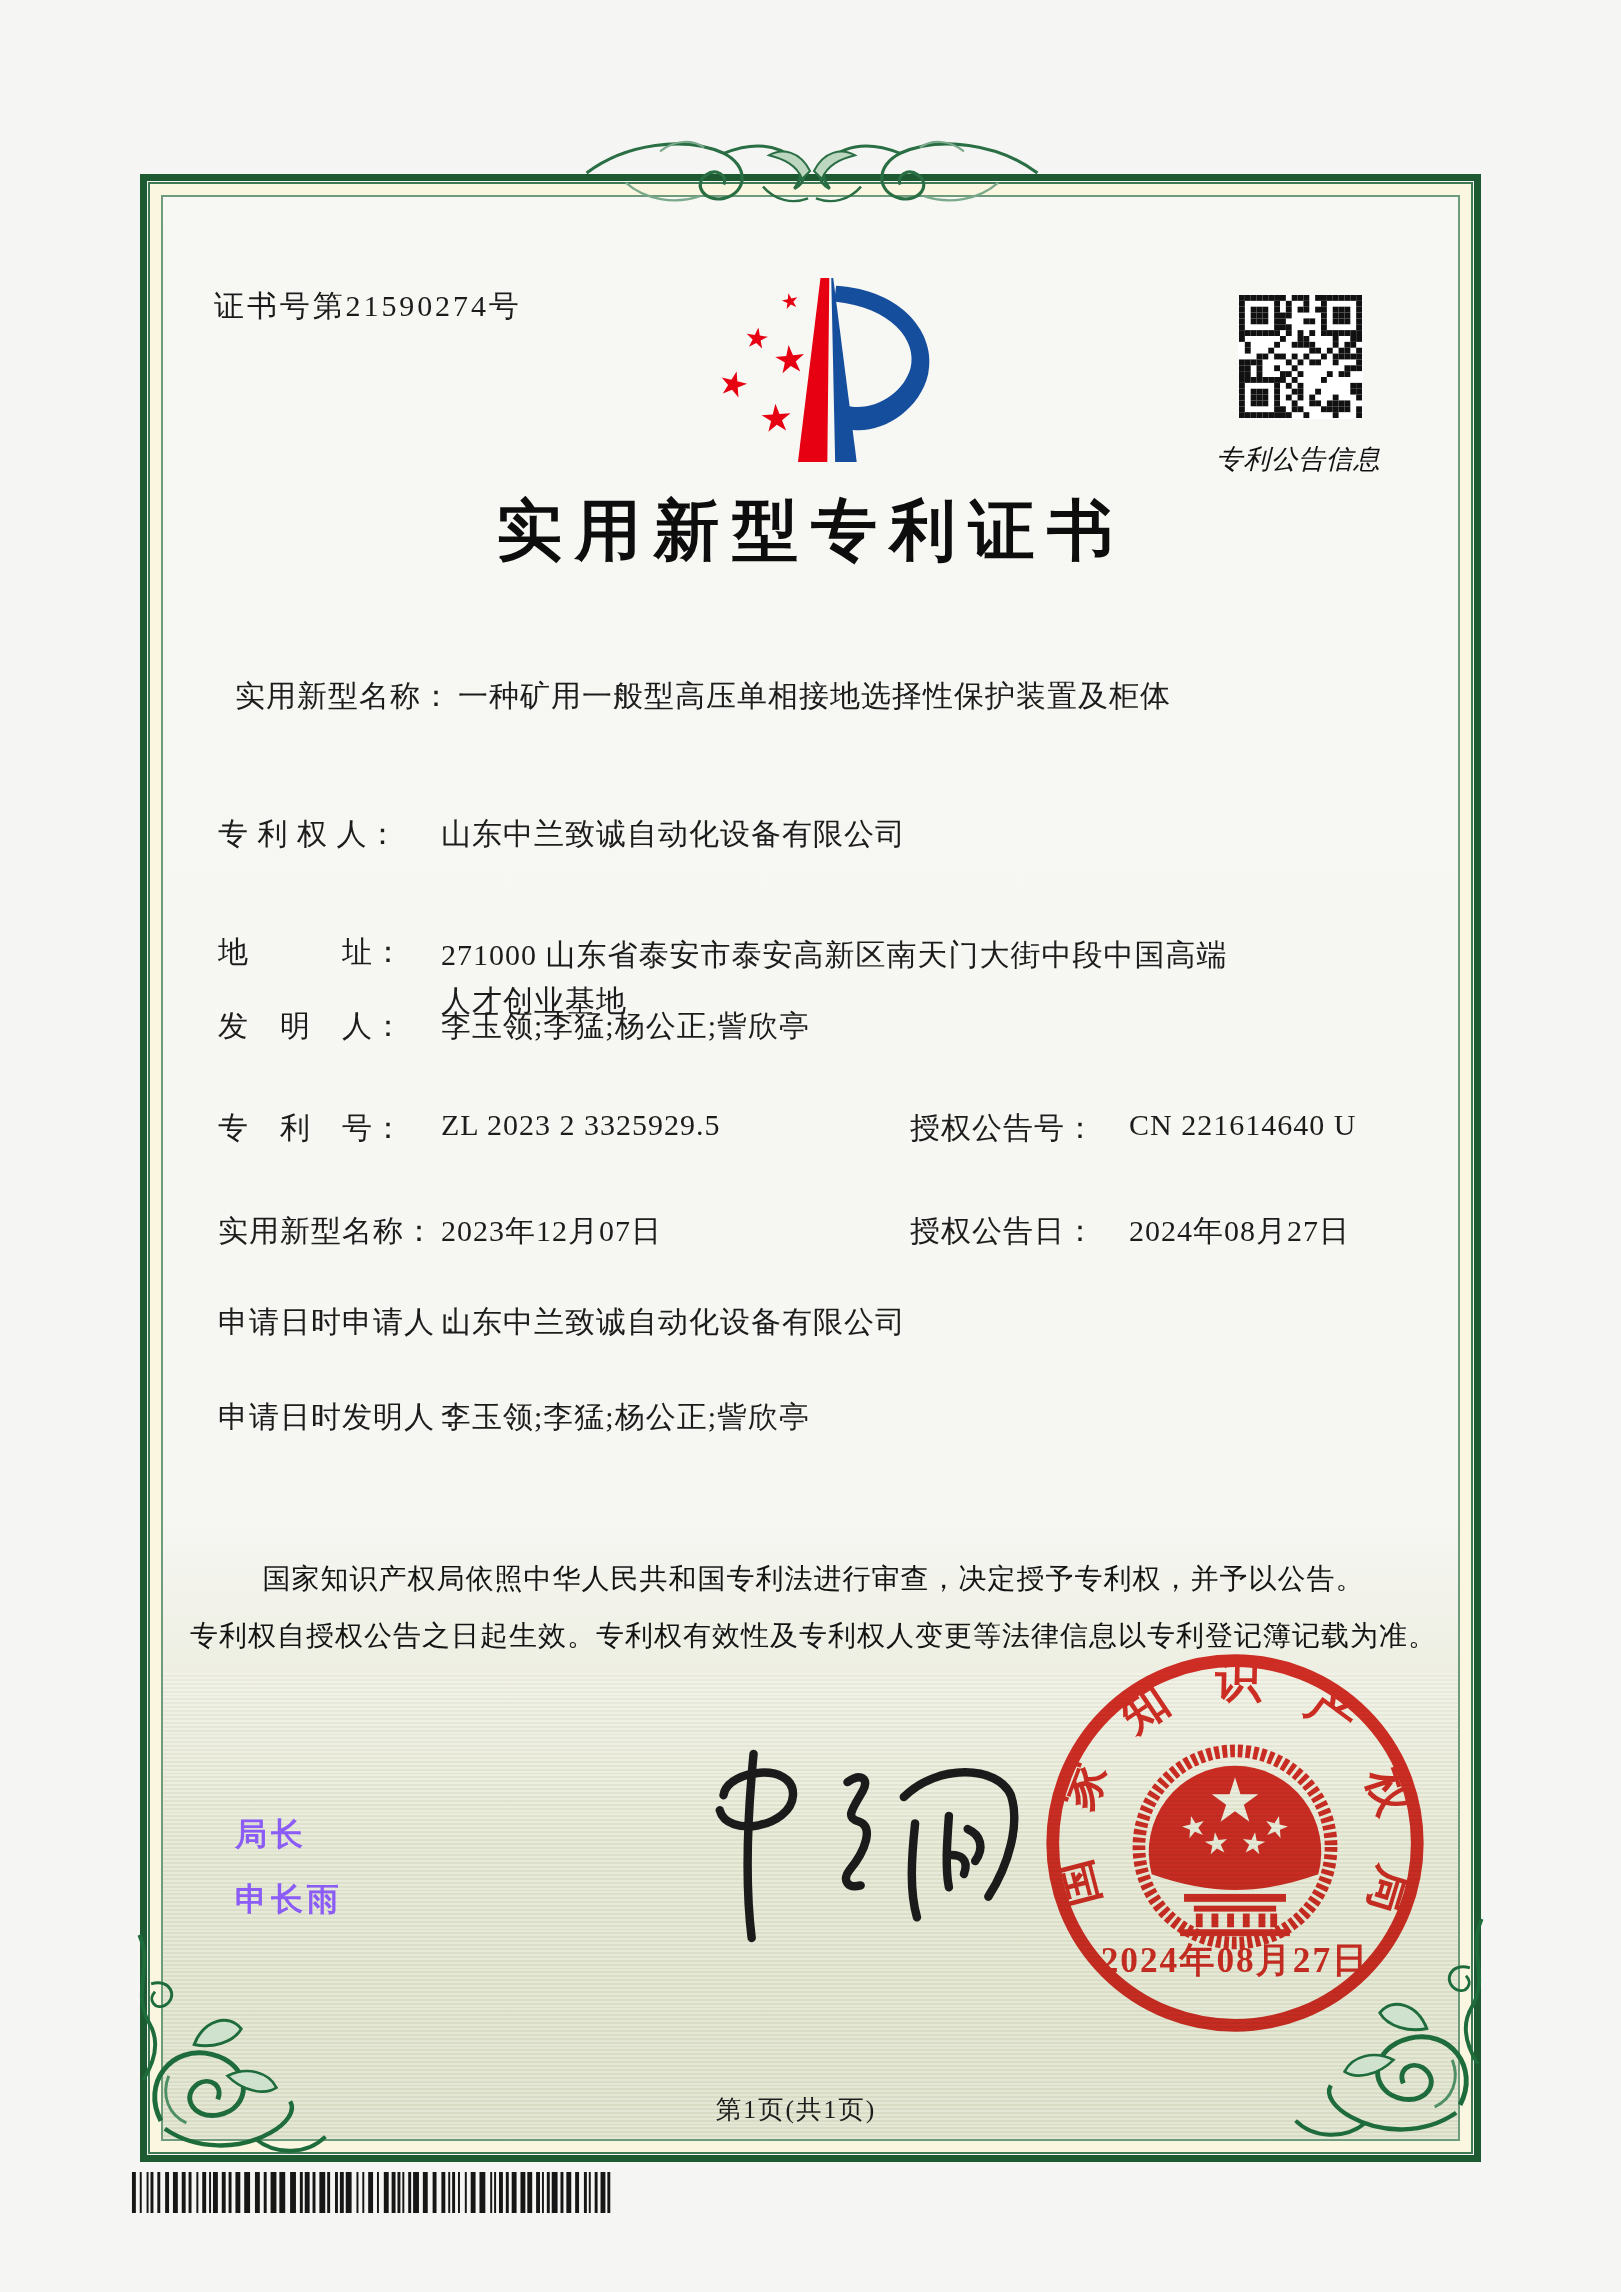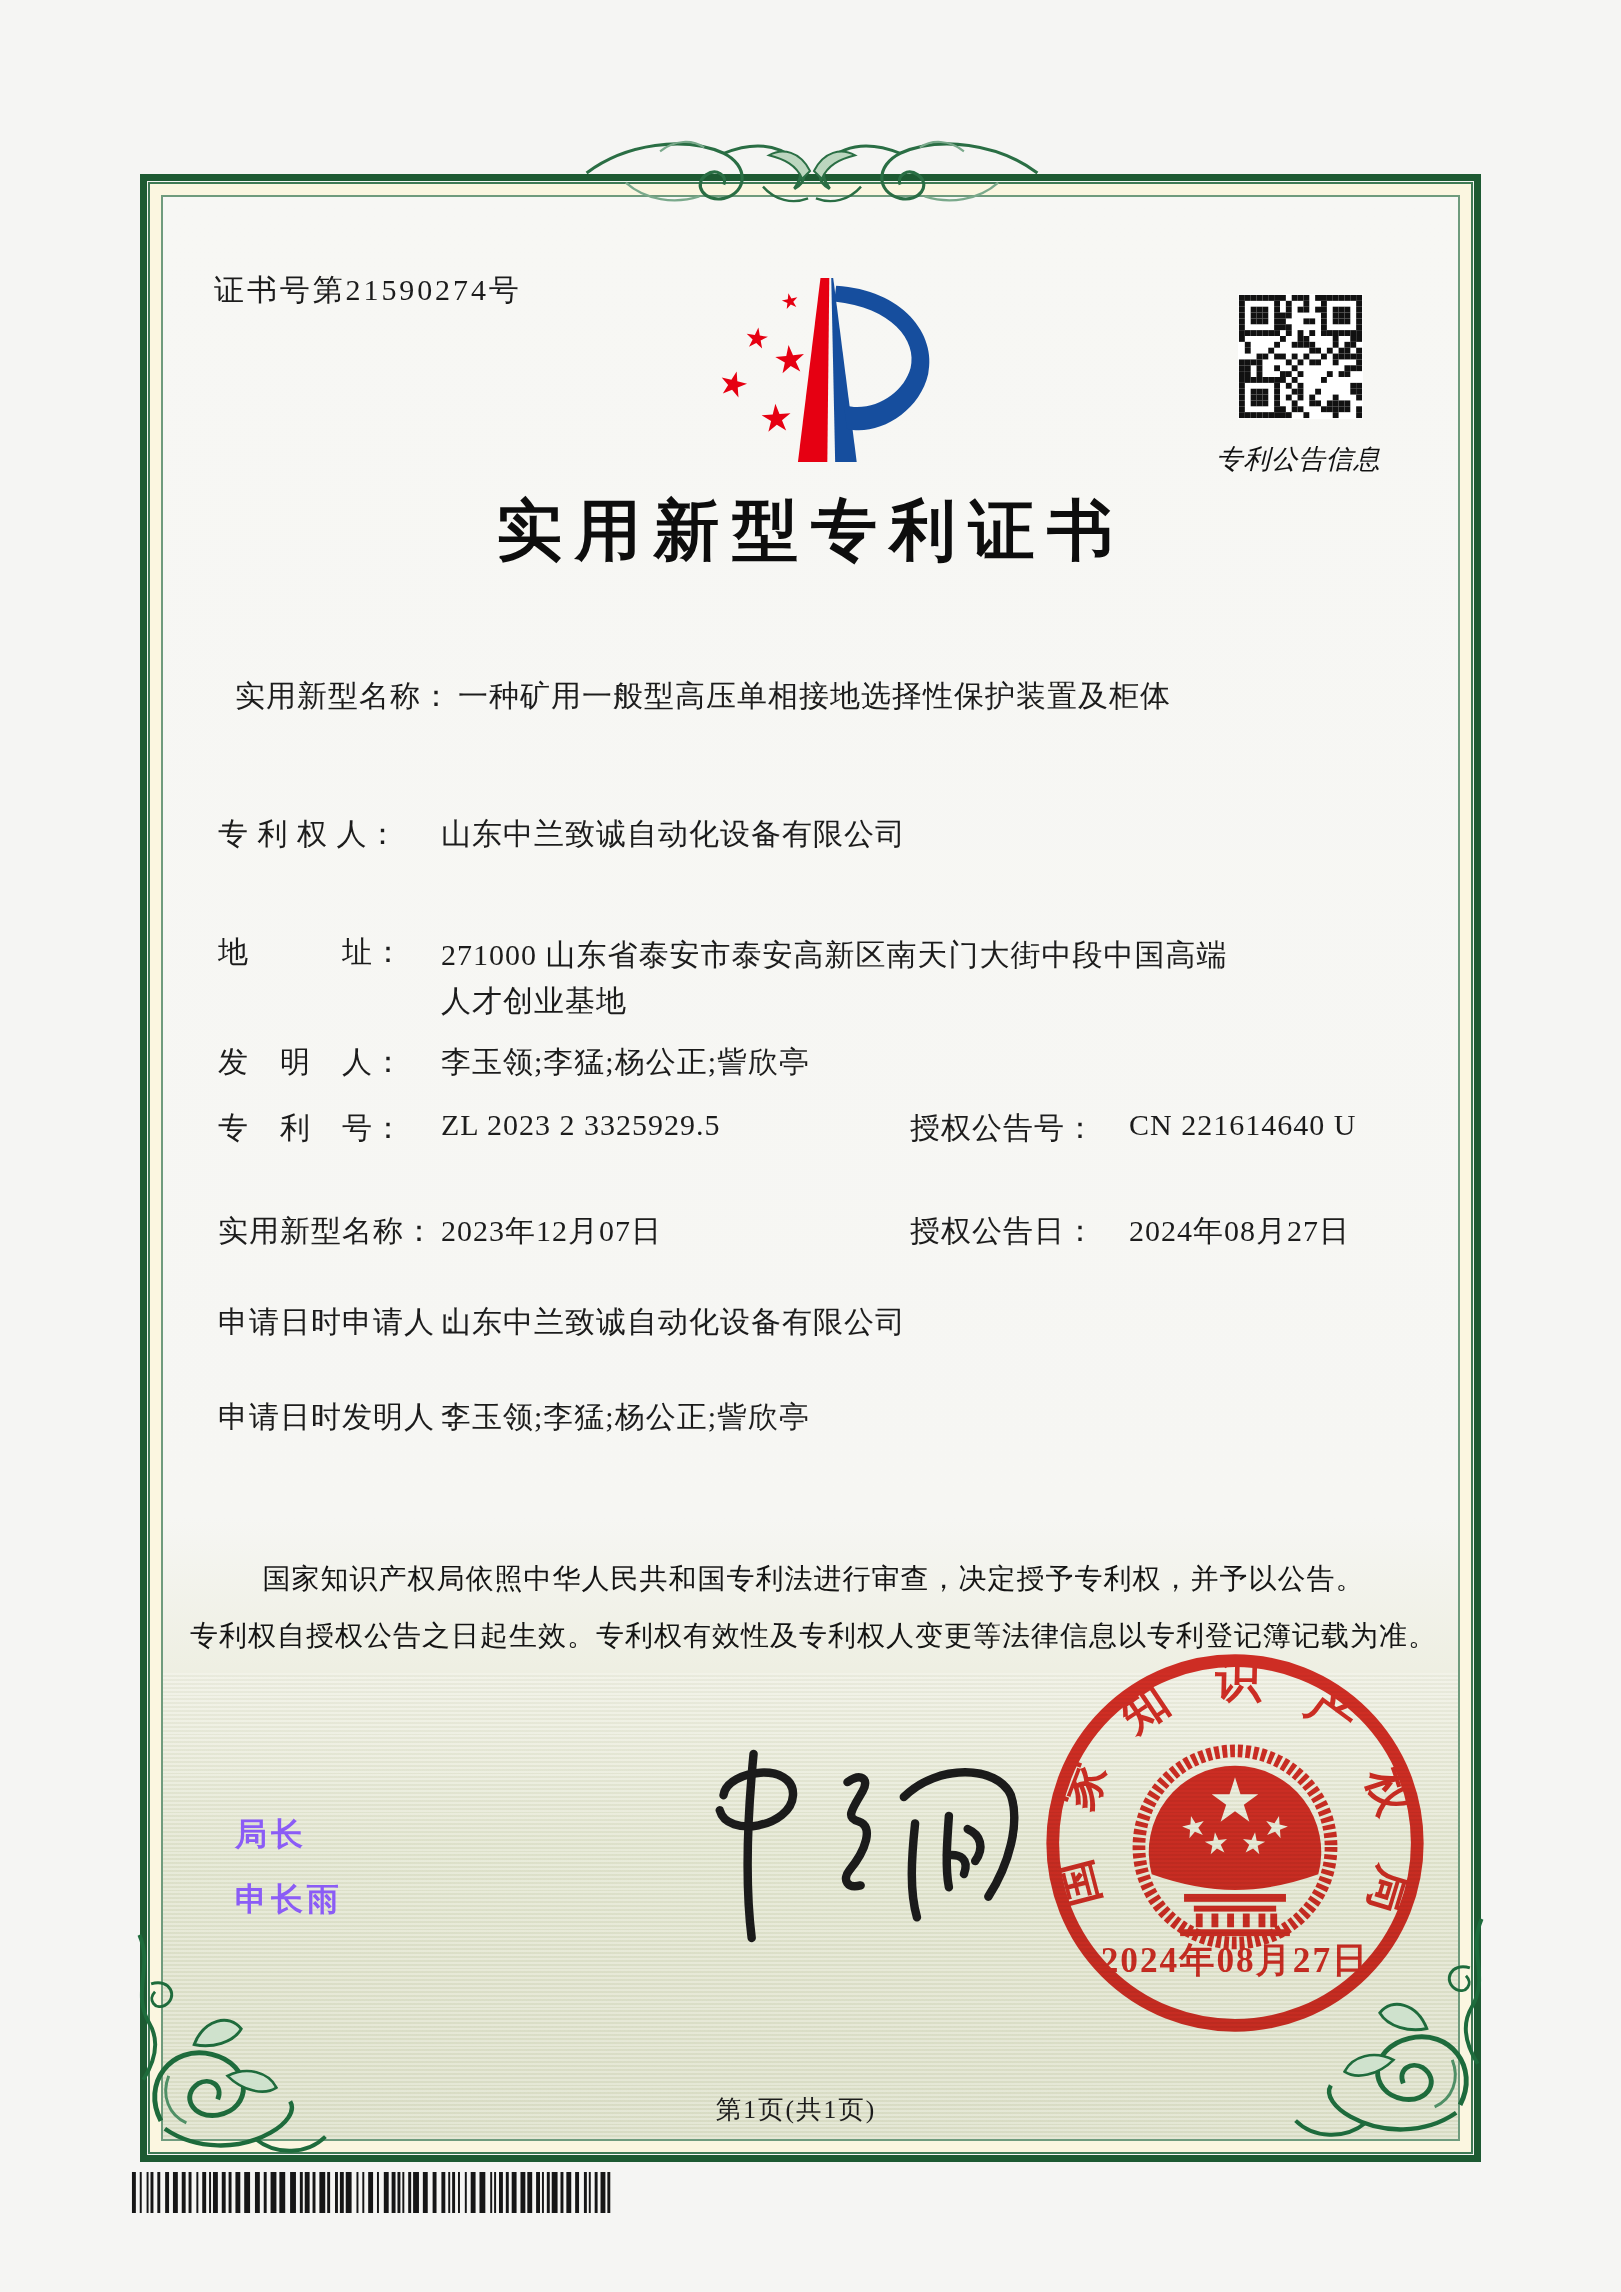--- a/index.html
+++ b/index.html
@@ -13,31 +13,31 @@
     border:7.8px solid #1d5a32;box-sizing:border-box;}
   .frame-mid{position:absolute;inset:1px;border:2.9px solid #3f7a55;}
   .frame-cream{position:absolute;inset:0;border:11.8px solid #fbf6e0;}
   .frame-inner{position:absolute;inset:0;border:2px solid #6f9b7d;}
   .body-bg{position:absolute;inset:0;
     background:linear-gradient(180deg,#f7f7f4 0%,#f6f6f3 68%,#ecedde 78%,#e2e5cf 85%,#dde0c9 100%);}
   .body-bg::after{content:"";position:absolute;left:0;right:0;top:76%;bottom:0;
     background:repeating-linear-gradient(180deg,rgba(255,255,255,.22) 0 2px,rgba(60,80,40,.03) 2px 3.9px);}
   
   .abs{position:absolute;}
-  .cert-no{left:214px;top:270px;font-size:30px;letter-spacing:2.9px;text-align:right;}
+  .cert-no{left:214px;top:286px;font-size:30px;letter-spacing:2.9px;text-align:right;}
   .doc-title{left:321px;top:486px;width:980px;text-align:center;
     font-size:66px;font-weight:bold;letter-spacing:12.7px;color:#0d0d0d;}
   .row-label{font-size:30px;letter-spacing:1px;white-space:pre;}
   .row-value{font-size:30px;letter-spacing:1px;}
   .lbl{left:218px;}
   .val{left:441px;}
   .r-lbl{left:910px;}
   .r-val{left:1129px;}
   .t-name{top:676px;margin-left:17px;}  .t-patentee{top:814px;}  .t-addr{top:932px;}
-  .t-inv{top:1042px;}  .t-patno{top:1108px;}    .t-file{top:1211px;}
+  .t-inv{top:1006px;}  .t-patno{top:1108px;}    .t-file{top:1211px;}
   .t-app2{top:1302px;} .t-inv2{top:1397px;}
   .addr-val{width:794px;line-height:46px;}
   .legal{left:157px;width:1313px;text-align:center;font-size:28px;letter-spacing:1px;color:#141414;}
   .legal1{top:1560px;} .legal2{top:1617px;}
   .sig-label{left:235px;font-size:32px;font-weight:bold;letter-spacing:3.9px;
     font-family:"Liberation Sans","DejaVu Sans",sans-serif;color:#8b5cf6;}
   .sig-title{top:1813px;} .sig-name{top:1878px;}
   .footer-page{left:392px;top:2092px;width:808px;text-align:center;font-size:25.5px;letter-spacing:2px;}
   .qr-label{left:1212px;top:441px;width:173px;text-align:center;
     font-size:26.5px;font-style:italic;letter-spacing:1px;color:#111;}

